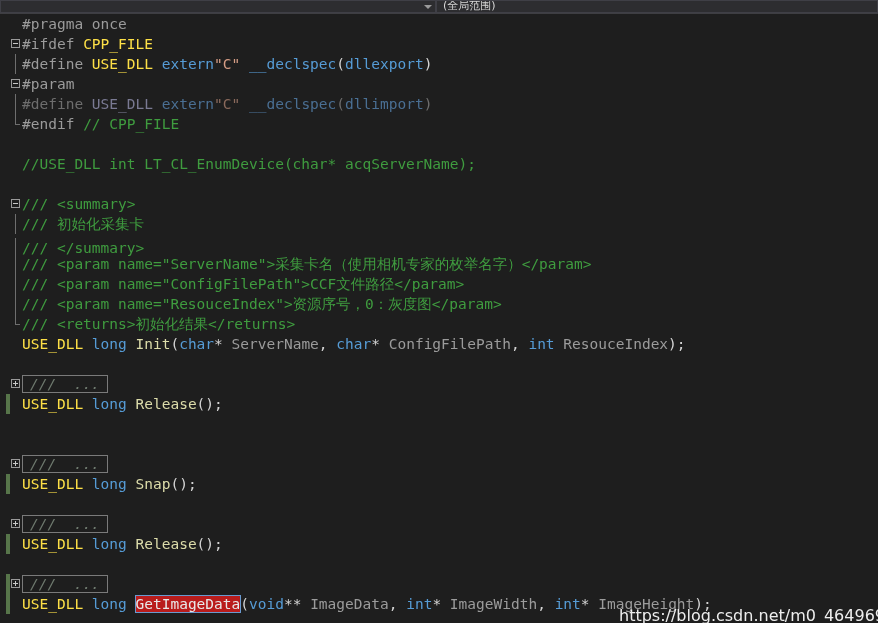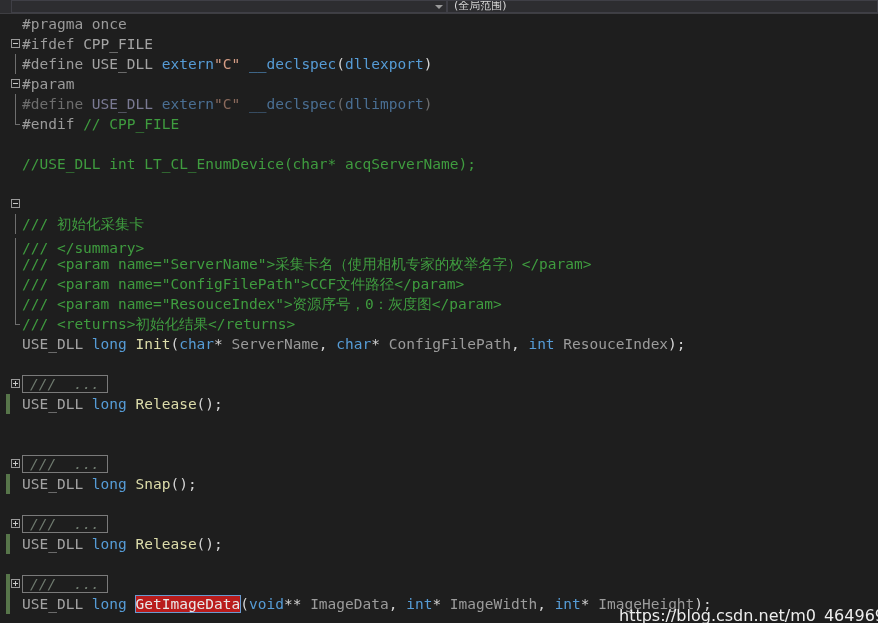--- a/index.html
+++ b/index.html
@@ -18,21 +18,20 @@
   .navbar {
     position: absolute;
     left: 0; top: 0;
     width: 878px;
     height: 14px;
     background: #2d2d30;
     border-bottom: 1px solid #3e3e42;
     box-sizing: border-box;
     display: flex;
     align-items: stretch;
-    padding-left: 11px;
   }
   .nav-combo {
     position: relative;
     height: 13px;
     background: #2d2d30;
     border: 1px solid #3f3f46;
     box-sizing: border-box;
     display: flex;
     align-items: center;
     overflow: hidden;
@@ -98,21 +97,21 @@
     position: absolute;
     left: 22px;
     top: 0;
     white-space: pre;
   }
 
   
   .plain     { color: #d4d4d4; }
   .pp        { color: #9b9b9b; }       
   .kw        { color: #569cd6; }       
-  .macro     { color: #a3a3a3; }       
+  .macro     { color: #fde047; }       
   .str       { color: #d69d85; }       
   .func      { color: #dcdcaa; }       
   .cmt       { color: #3f9c3f; }
   .ident     { color: #9b9b9b; }
   .dim       { color: #6d6d6d; }       
   .dimkw     { color: #4a6f93; }
   .dimstr    { color: #8b6a5c; }
   .dimmacro  { color: #7a7a93; }
 
   
@@ -221,21 +220,21 @@
   <div class="code-area" id="code-area">
       <div class="line" style="top: 0px;"><span class="txt"><span class="pp">#pragma once</span></span></div>
       <div class="line" style="top: 20px;"><div class="fold"></div><span class="txt"><span class="pp">#ifdef</span><span class="plain"> </span><span class="macro">CPP_FILE</span></span></div>
       <div class="line" style="top: 40px;"><div class="guide" style="top: 0px; height: 20px;"></div><span class="txt"><span class="pp">#define</span><span class="plain"> </span><span class="macro">USE_DLL</span><span class="plain"> </span><span class="kw">extern</span><span class="str">"C"</span><span class="plain"> </span><span class="kw">__declspec</span><span class="plain">(</span><span class="kw">dllexport</span><span class="plain">)</span></span></div>
       <div class="line" style="top: 60px;"><div class="fold"></div><span class="txt"><span class="pp">#param</span></span></div>
       <div class="line" style="top: 80px;"><div class="guide" style="top: 0px; height: 20px;"></div><span class="txt"><span class="dim">#define</span><span class="dim"> </span><span class="dimmacro">USE_DLL</span><span class="dim"> </span><span class="dimkw">extern</span><span class="dimstr">"C"</span><span class="dim"> </span><span class="dimkw">__declspec</span><span class="dim">(</span><span class="dimkw">dllimport</span><span class="dim">)</span></span></div>
       <div class="line" style="top: 100px;"><div class="guide" style="top: 0px; height: 11px;"></div><div class="guide-end" style="top: 10px;"></div><span class="txt"><span class="pp">#endif</span><span class="plain"> </span><span class="cmt">// CPP_FILE</span></span></div>
       <div class="line" style="top: 120px;"></div>
       <div class="line" style="top: 140px;"><span class="txt"><span class="cmt">//USE_DLL int LT_CL_EnumDevice(char* acqServerName);</span></span></div>
       <div class="line" style="top: 160px;"></div>
-      <div class="line" style="top: 180px;"><div class="fold"></div></div>
+      <div class="line" style="top: 180px;"><div class="fold"></div><span class="txt"><span class="cmt">/// &lt;summary&gt;</span></span></div>
       <div class="line" style="top: 200px;"><div class="guide" style="top: 0px; height: 20px;"></div><span class="txt"><span class="cmt">/// 初始化采集卡</span></span></div>
       <div class="line" style="top: 224px; padding-left: 48px;"><div class="guide" style="top: 0px; height: 20px;"></div><span class="txt"><span class="cmt">/// &lt;/summary&gt;</span></span></div>
       <div class="line" style="top: 240px;"><div class="guide" style="top: 0px; height: 20px;"></div><span class="txt"><span class="cmt">/// &lt;param name="ServerName"&gt;采集卡名（使用相机专家的枚举名字）&lt;/param&gt;</span></span></div>
       <div class="line" style="top: 260px;"><div class="guide" style="top: 0px; height: 20px;"></div><span class="txt"><span class="cmt">/// &lt;param name="ConfigFilePath"&gt;CCF文件路径&lt;/param&gt;</span></span></div>
       <div class="line" style="top: 280px;"><div class="guide" style="top: 0px; height: 20px;"></div><span class="txt"><span class="cmt">/// &lt;param name="ResouceIndex"&gt;资源序号，0：灰度图&lt;/param&gt;</span></span></div>
       <div class="line" style="top: 300px;"><div class="guide" style="top: 0px; height: 11px;"></div><div class="guide-end" style="top: 10px;"></div><span class="txt"><span class="cmt">/// &lt;returns&gt;初始化结果&lt;/returns&gt;</span></span></div>
       <div class="line" style="top: 320px;"><span class="txt"><span class="macro">USE_DLL</span><span class="plain"> </span><span class="kw">long</span><span class="plain"> </span><span class="func">Init</span><span class="plain">(</span><span class="kw">char</span><span class="plain">* </span><span class="ident">ServerName</span><span class="plain">, </span><span class="kw">char</span><span class="plain">* </span><span class="ident">ConfigFilePath</span><span class="plain">, </span><span class="kw">int</span><span class="plain"> </span><span class="ident">ResouceIndex</span><span class="plain">);</span></span></div>
       <div class="line" style="top: 340px;"></div>
       <div class="line" style="top: 360px;"><div class="fold plus"></div><div class="collapsed-box">///  ...</div></div>
       <div class="line" style="top: 380px;"><div class="changebar"></div><span class="txt"><span class="macro">USE_DLL</span><span class="plain"> </span><span class="kw">long</span><span class="plain"> </span><span class="func">Release</span><span class="plain">();</span></span></div>

